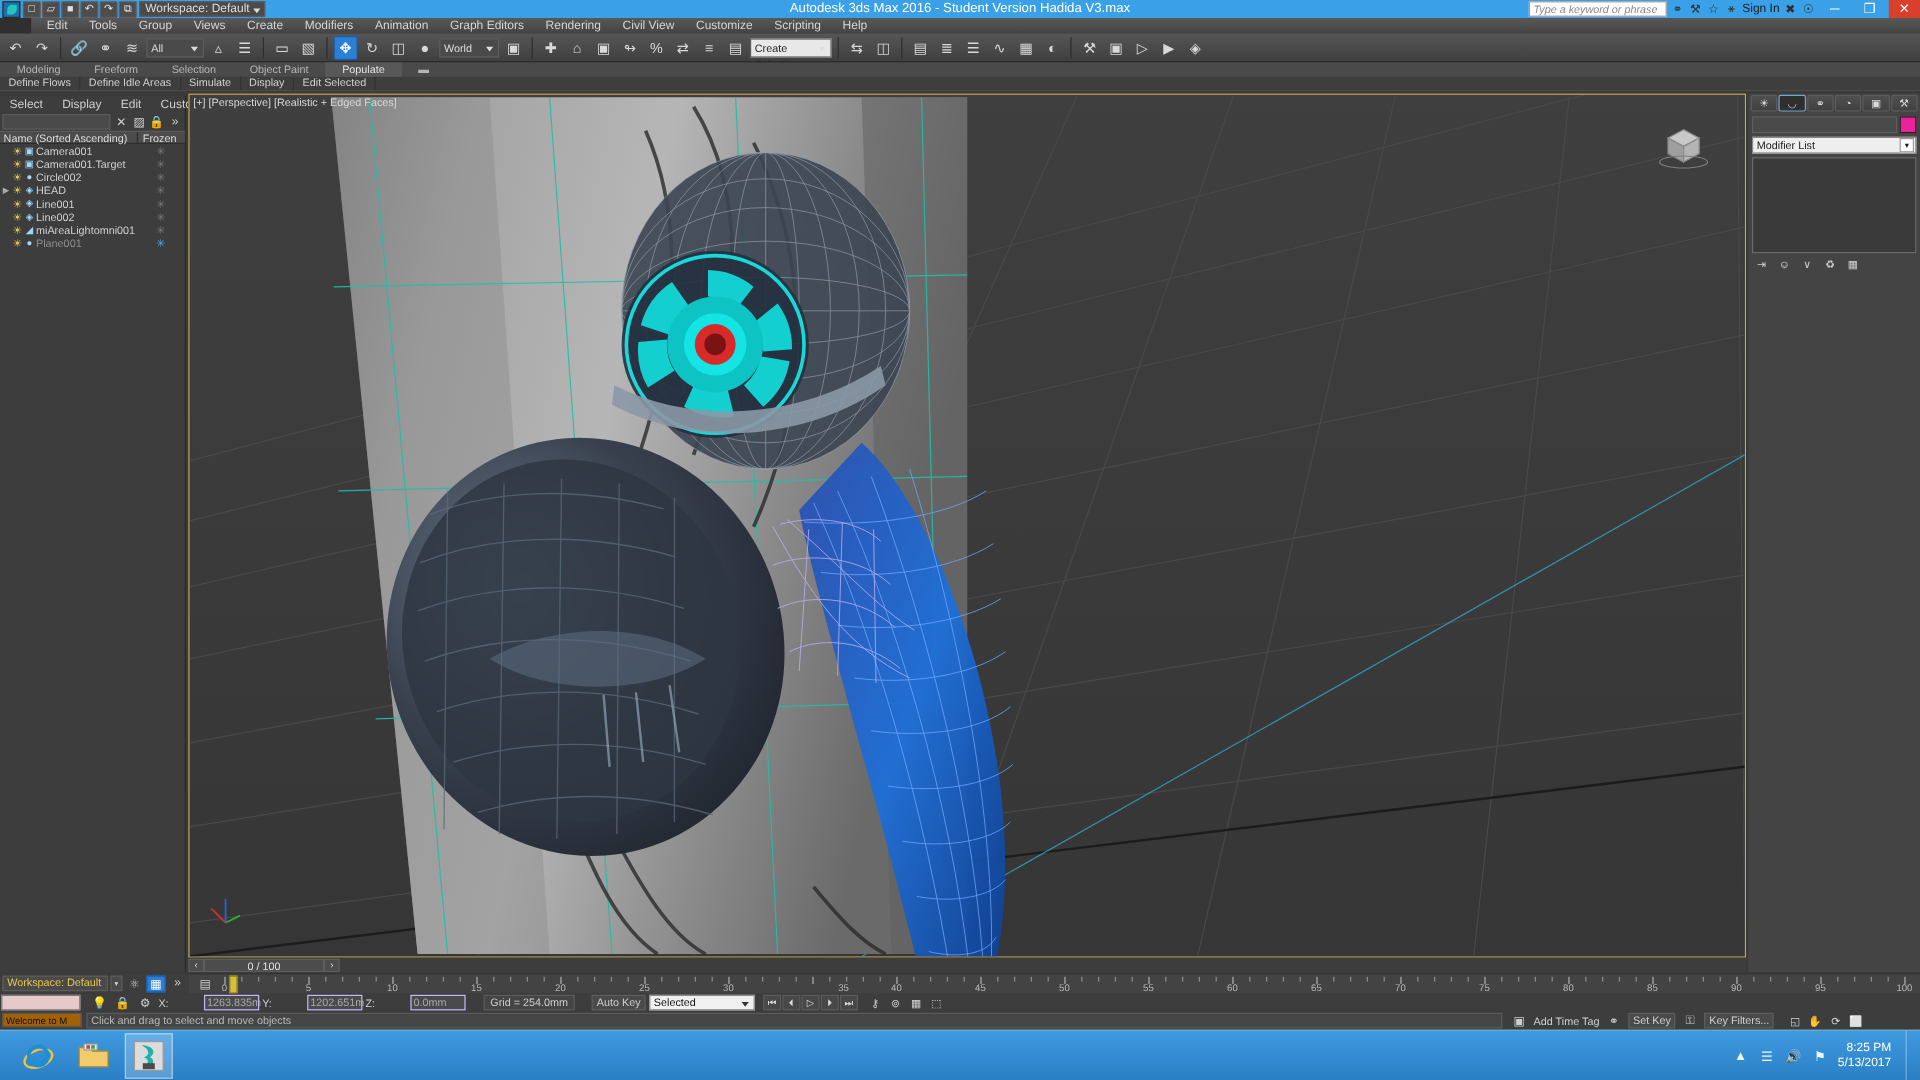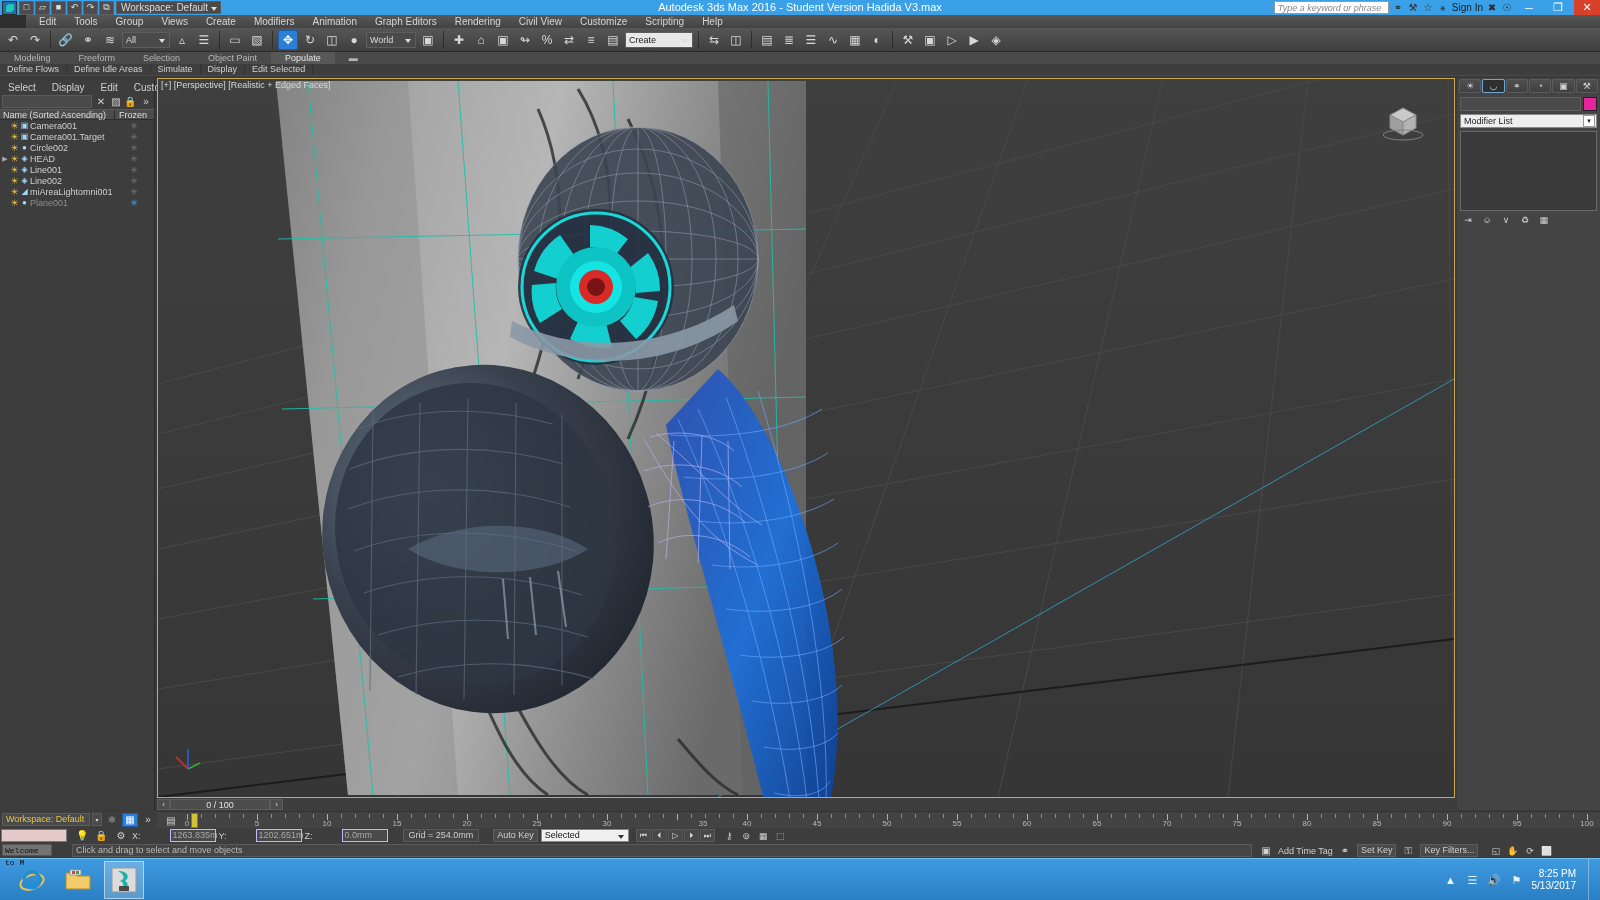--- a/index.html
+++ b/index.html
@@ -149,23 +149,23 @@
   .wicon { width:16px;height:14px; display:flex;align-items:center;justify-content:center;
      font-size:10px; color:#cfcfcf;}
   .wicon.sel { background:#2b7fd4; border:1px solid #1b5fa8; color:#fff;}
 
   .statusrow { position:absolute; left:0; top:828px; width:1600px; height:15px;
      background:#3d3d3d; display:flex; align-items:center;}
   .promptrow { position:absolute; left:0; top:843px; width:1600px; height:15px;
      background:#3d3d3d; display:flex; align-items:center;}
   .maxlistener { width:66px; height:13px; background:#e8c9c9; border:1px solid #777;
      margin-left:1px;}
-  .ml-label { position:absolute; left:2px; top:844px; width:50px; height:12px;
-     background:#737373; border:1px solid #555; color:#111; font-size:8px;
-     font-family:Liberation Mono, monospace; line-height:12px; padding-left:2px; z-index:9;}
+  .ml-label { position:absolute; left:2px; top:844px; width:66px; height:12px;
+     background:#a16207; border:1px solid #555; color:#111; font-size:8px;
+     font-family:Liberation Sans, sans-serif; line-height:12px; padding-left:2px; z-index:9;}
   .selbox { height:13px; background:#454545; border:1px solid #5a5a5a; color:#b9b9b9;
      font-size:9px; padding-left:3px; line-height:11px;}
   .coordgroup { display:flex; align-items:center; gap:3px; font-size:9px; color:#cfcfcf;}
   .coordfield { width:46px;height:13px;background:#4a4a4a;border:1px solid #c4b5fd;
      color:#a8a8a8; font-size:9px; padding-left:2px; line-height:11px;margin-left:26px;}
   .gridlbl { height:13px; background:#454545; border:1px solid #5a5a5a; color:#cfcfcf;
      font-size:9px; padding:0 5px; line-height:11px;}
   .akbtn { height:13px; background:#4a4a4a; border:1px solid #5d5d5d; color:#cfcfcf;
      font-size:9px; padding:0 3px; line-height:11px;}
   .selcombo { width:88px; height:13px; background:#f0f0f0; border:1px solid #888;

